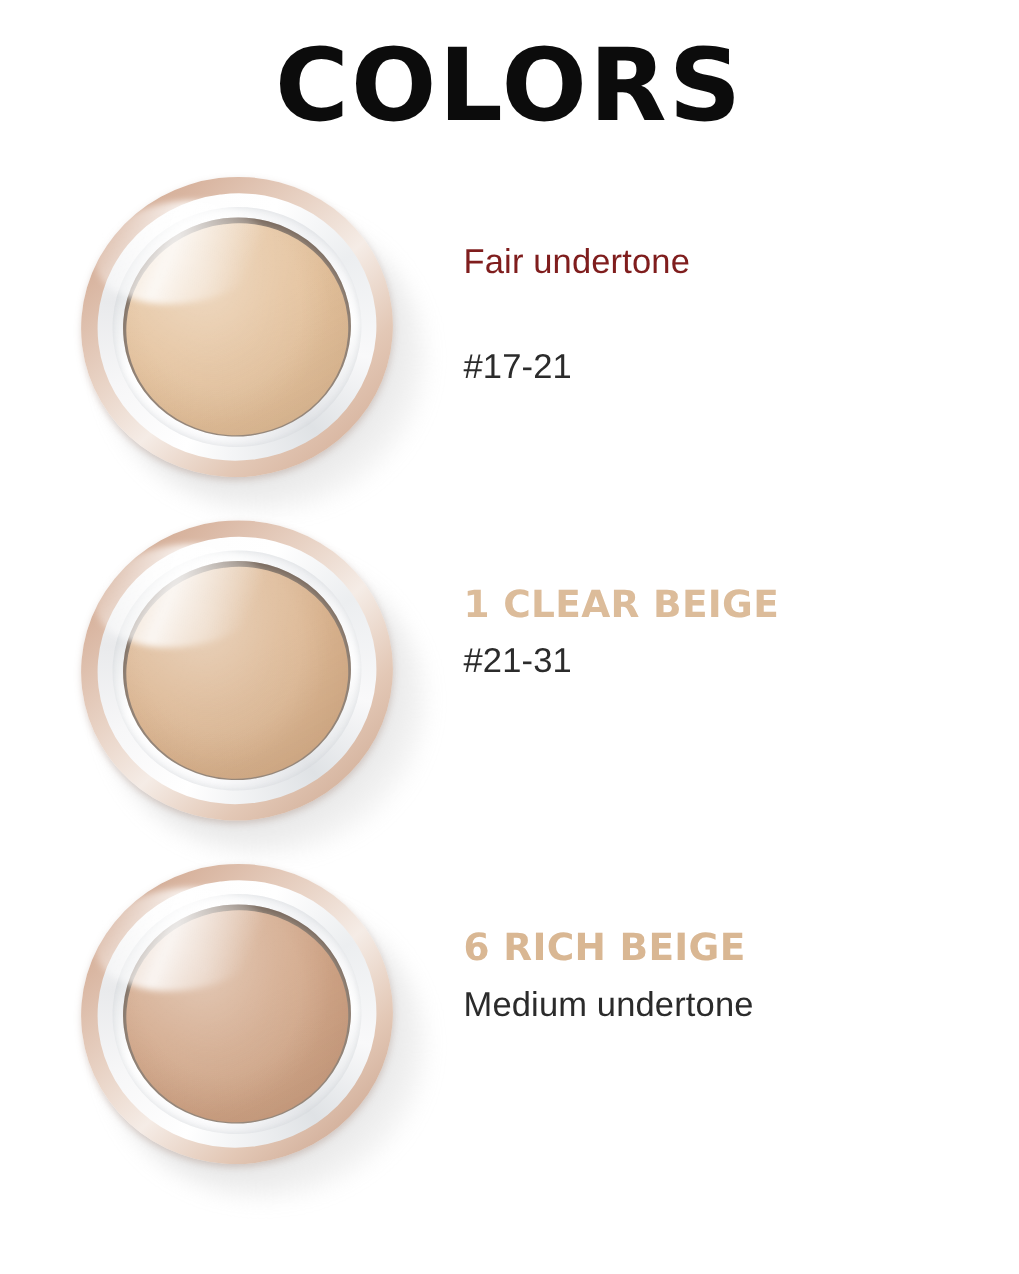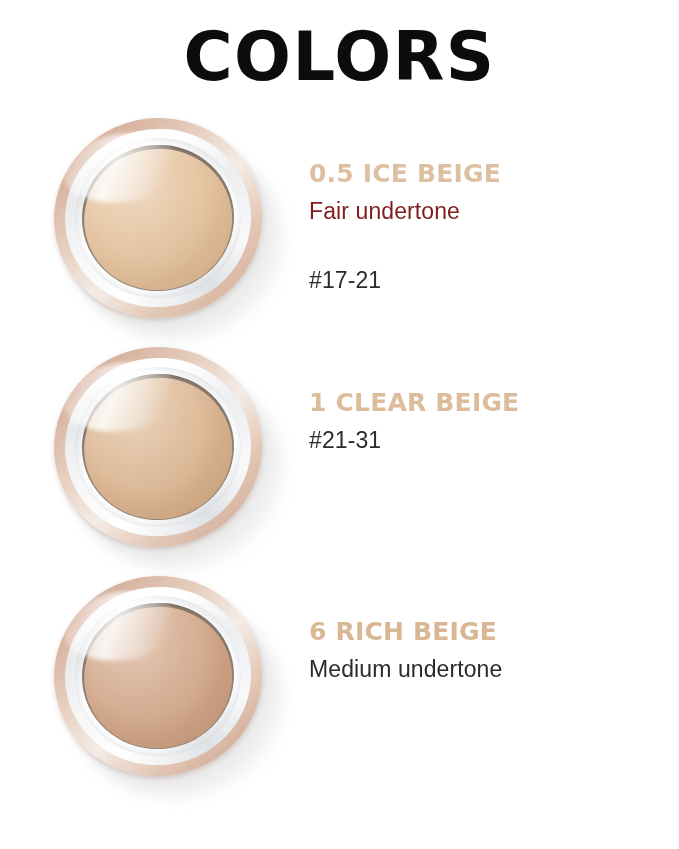--- a/index.html
+++ b/index.html
@@ -219,21 +219,20 @@
       <div class="jar-outer" style="background: linear-gradient(145deg, rgb(207, 166, 142) 0%, rgb(216, 180, 159) 18%, rgb(232, 210, 196) 38%, rgb(245, 236, 230) 55%, rgb(227, 200, 182) 74%, rgb(207, 166, 142) 100%);"></div>
       <div class="jar-glass"></div>
       <div class="jar-glass2"></div>
       <div class="jar-well"></div>
       <div class="jar-product" style="background: radial-gradient(at 44% 36%, rgb(229, 195, 158) 0%, rgb(229, 195, 158) 46%, rgb(216, 180, 142) 88%, rgb(216, 180, 142) 100%);"></div>
       <div class="jar-sheen"></div>
       <div class="jar-hilite"></div>
     </div>
   </div>
   <div class="shade-text">
-    <p class="shade-name" style="color: rgb(221, 192, 161);">0.5 ICE BEIGE</p>
     <p class="shade-undertone" style="color: #7f1d1d;">Fair undertone</p>
     <p class="shade-code" style="color: rgb(43, 43, 43); margin-top: 40px;">#17-21</p>
   </div>
 </div>
 
 <div class="shade-row" id="row-1">
   <div class="jar-wrap">
     <div class="jar-shadow"></div>
     <div class="jar">
       <div class="jar-outer" style="background: linear-gradient(145deg, rgb(201, 162, 138) 0%, rgb(216, 180, 159) 18%, rgb(232, 210, 196) 38%, rgb(245, 236, 230) 55%, rgb(227, 200, 182) 74%, rgb(201, 162, 138) 100%);"></div>

